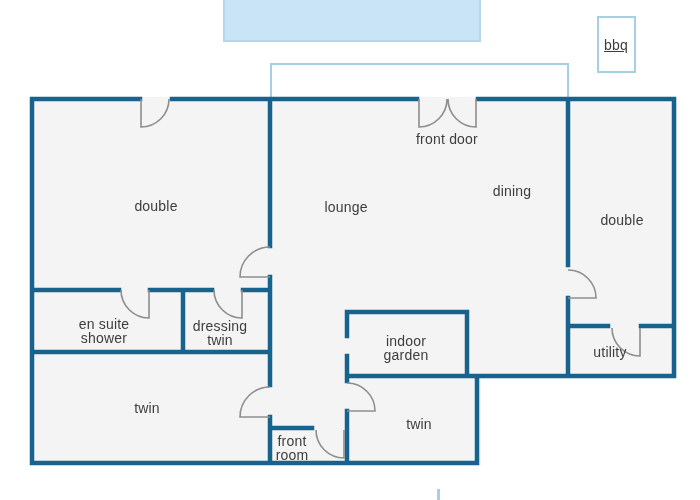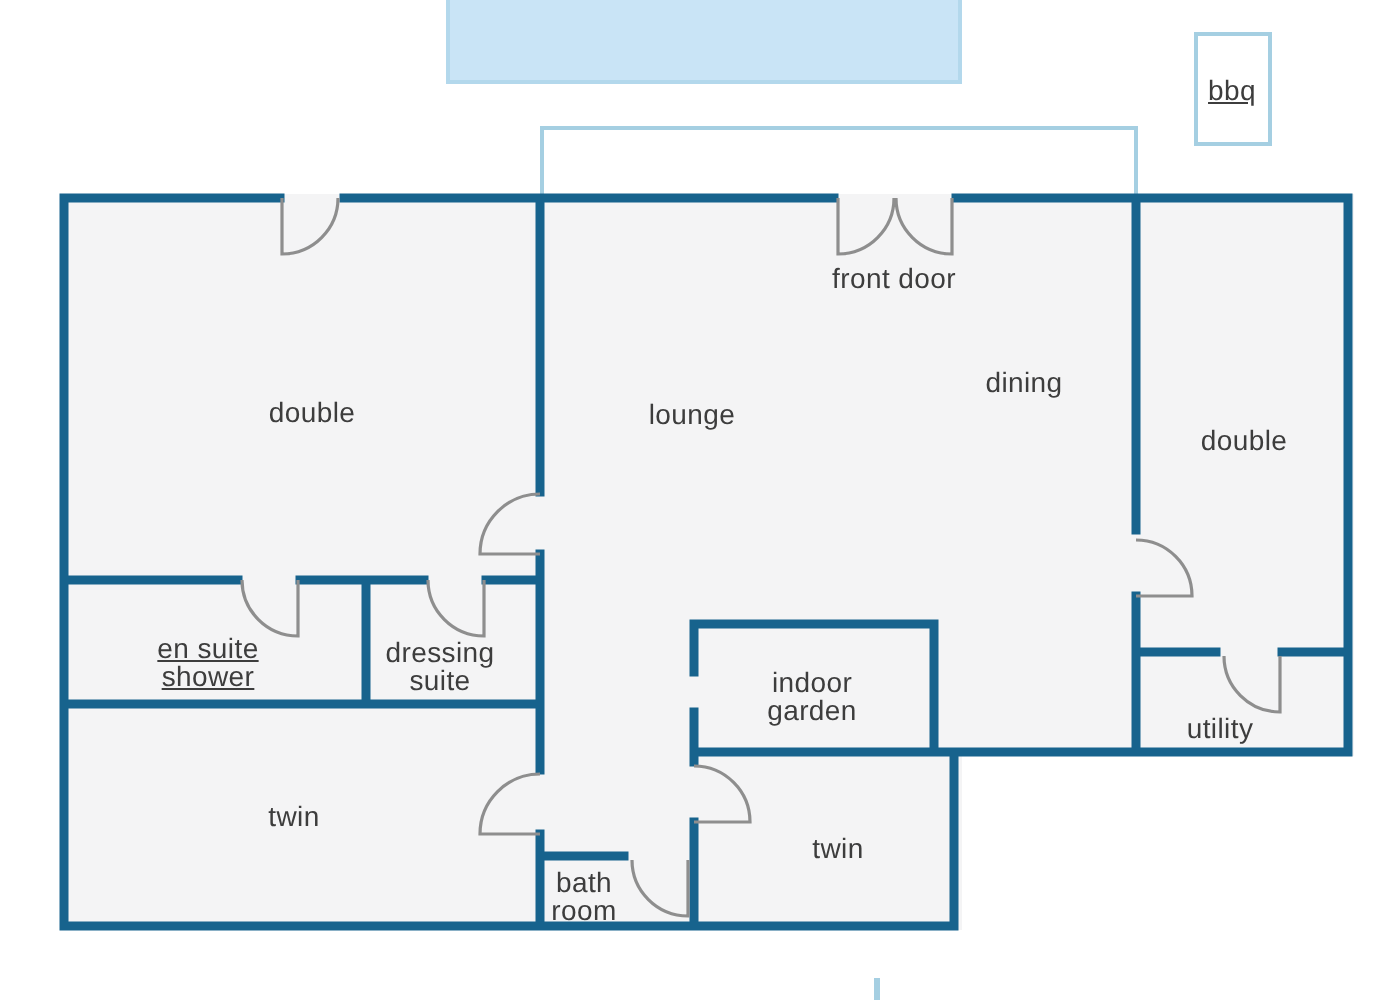--- a/index.html
+++ b/index.html
@@ -32,27 +32,27 @@
     text-align:center;letter-spacing:.2px;white-space:nowrap;
   }
   .lbl.wrap{white-space:normal;}
   .lbl-terrace{left:420px;top:81px;}
   .lbl-frontdoor{left:447px;top:139px;}
   .lbl-bbq{left:616px;top:45px;text-decoration:underline;}
   .lbl-double{left:156px;top:182px;margin-top:24px;}
   .lbl-lounge{left:346px;top:190px;margin-top:17px;}
   .lbl-dining{left:512px;top:191px;}
   .lbl-kitchen{left:622px;top:220px;}
-  .lbl-ensuite{left:104px;top:331px;width:90px;text-decoration:underline;}
+  .lbl-ensuite{left:104px;top:331px;width:90px;}
   .lbl-dressing{left:220px;top:333px;width:80px;}
   .lbl-twin1{left:147px;top:408px;}
   .lbl-garden{left:406px;top:348px;width:70px;}
   .lbl-twin2{left:419px;top:424px;}
   .lbl-bath{left:292px;top:448px;width:50px;}
-  .lbl-utility{left:610px;top:364px;}
+  .lbl-utility{left:610px;top:352px;}
 </style>
 </head>
 <body>
 
 <div class="canvas">
 
   <svg class="plan-svg" width="700" height="500" viewBox="0 0 700 500">
 
     <rect class="pool" x="224" y="-4" width="256" height="45"></rect>
 
@@ -102,19 +102,19 @@
     <rect class="path-tick" x="437" y="489" width="3" height="11"></rect>
   </svg>
 
   <div class="lbl lbl-frontdoor">front door</div>
   <div class="lbl lbl-bbq">bbq</div>
   <div class="lbl lbl-double">double</div>
   <div class="lbl lbl-lounge">lounge</div>
   <div class="lbl lbl-dining">dining</div>
   <div class="lbl lbl-kitchen">double</div>
   <div class="lbl wrap lbl-ensuite">en suite shower</div>
-  <div class="lbl wrap lbl-dressing">dressing suite</div>
+  <div class="lbl wrap lbl-dressing">dressing twin</div>
   <div class="lbl lbl-twin1">twin</div>
   <div class="lbl wrap lbl-garden">indoor garden</div>
   <div class="lbl lbl-twin2">twin</div>
-  <div class="lbl wrap lbl-bath">bath room</div>
+  <div class="lbl wrap lbl-bath">front room</div>
   <div class="lbl lbl-utility">utility</div>
 </div>
 
 </body></html>

